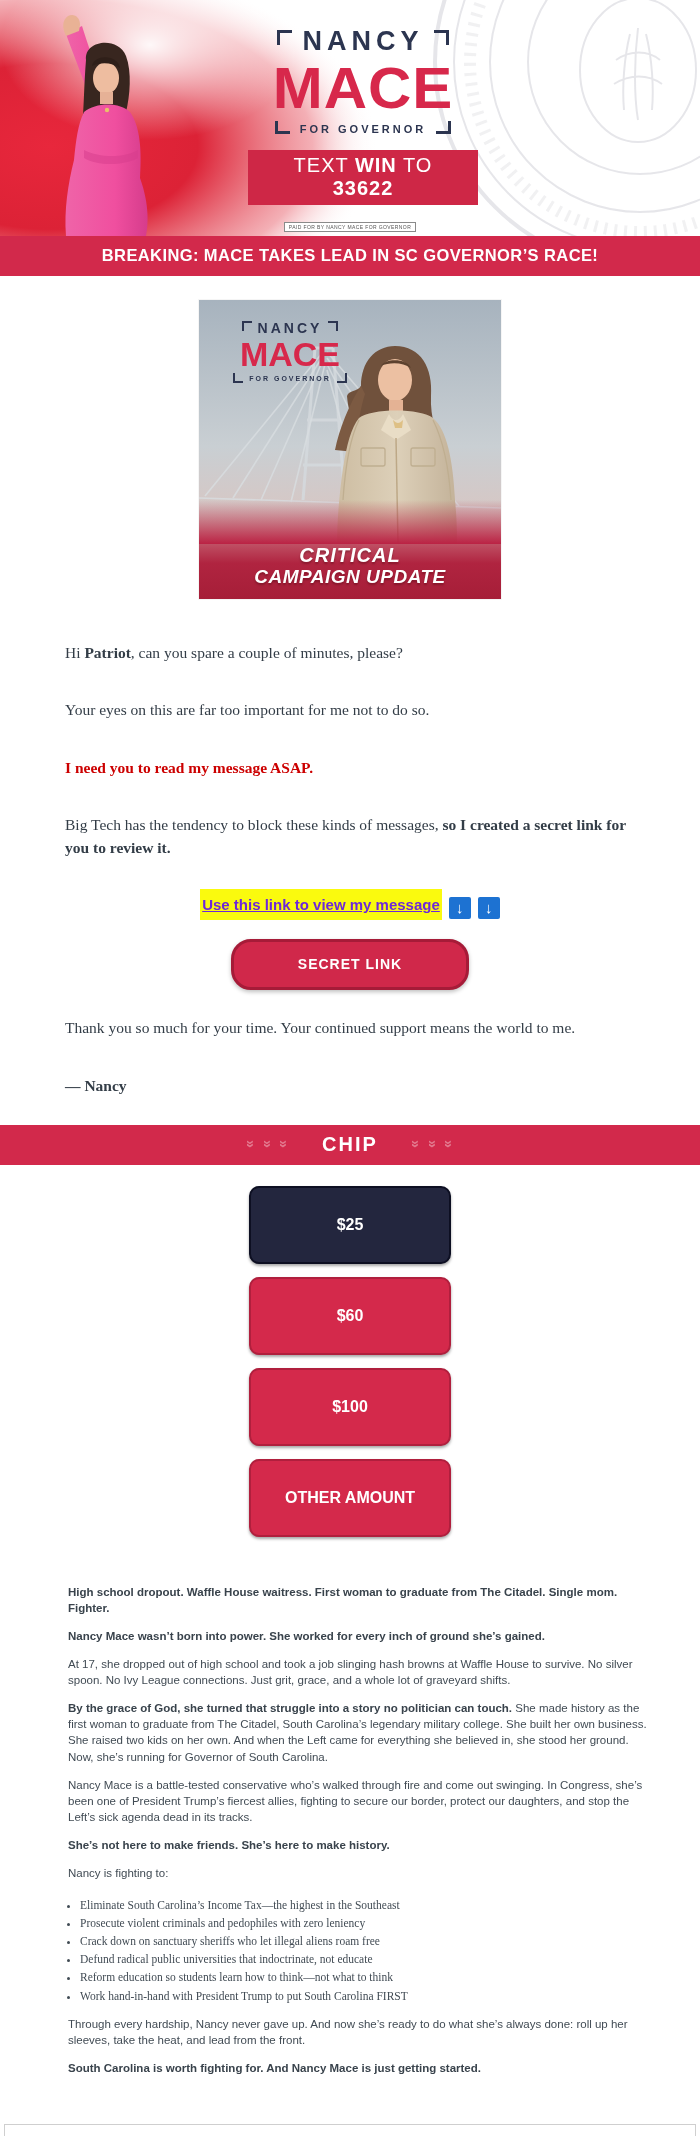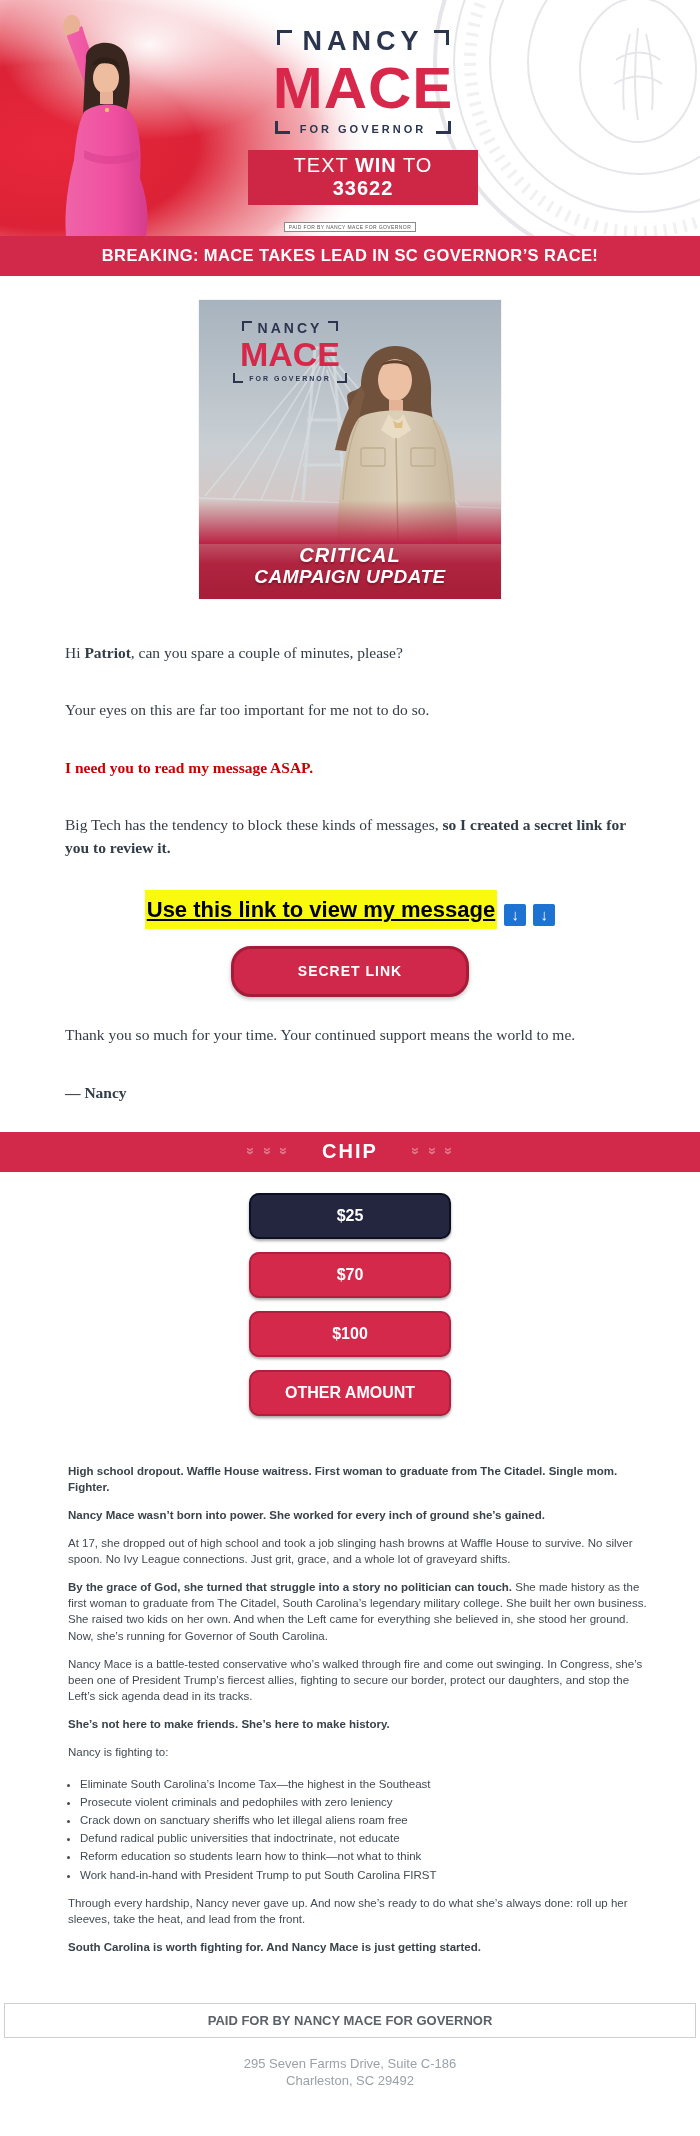--- a/index.html
+++ b/index.html
@@ -41,43 +41,43 @@
   .ccnr.br{border-bottom:2px solid #2c3550;border-right:2px solid #2c3550;}
   .card-band{height:54px;background:linear-gradient(180deg,#bf5064 0%,#b02440 35%,#a61e38 100%);text-align:center;color:#fff;font-style:italic;font-weight:900;padding-top:1px;}
   .band-l1{font-size:20px;letter-spacing:1px;line-height:1.05;text-shadow:0 2px 2px rgba(60,0,10,.35);}
   .band-l2{font-size:19px;letter-spacing:.5px;text-shadow:0 2px 2px rgba(60,0,10,.35);}
 
   
   .message{padding:42px 52px 0;color:#333d47;font-size:15.5px;line-height:1.5;}
   .message p{margin:0 13px 34px;font-family:Liberation Serif, serif;}
   .red-bold{color:#cc0000;font-weight:bold;}
   .link-row{text-align:center;margin:6px 0 20px;}
-  .hl-link{background:#fafa0e;color:#000000;font-weight:bold;font-size:22px;text-decoration:underline;padding:7px 2px;}
+  .hl-link{background:#fafa0e;color:#6d28d9;font-weight:bold;font-size:15px;text-decoration:underline;padding:7px 2px;}
   .arrow-box{display:inline-block;width:22px;height:22px;background:#1d72d2;color:#fff;font-weight:900;font-size:15px;line-height:22px;text-align:center;border-radius:2px;margin-left:7px;vertical-align:-3px;}
   .btn-row{text-align:center;margin:0 0 26px;}
   .secret-btn{display:inline-block;width:232px;background:#d0284a;border:3px solid #a61b38;border-radius:20px;color:#fff;font-weight:bold;font-size:14px;letter-spacing:1px;padding:12px 0;text-decoration:none;box-shadow:0 2px 4px rgba(0,0,0,.25);}
   .sig{font-weight:bold;margin-bottom:28px !important;}
 
   
   .chip{background:#d2294b;color:#fff;text-align:center;padding:8px 0 9px;display:flex;align-items:center;justify-content:center;}
   .chip-label{font-weight:800;font-size:20px;letter-spacing:2px;margin:0 34px;}
   .chevs{display:flex;gap:9px;}
   .chev{display:inline-block;transform:rotate(90deg);color:rgba(255,255,255,.38);font-weight:bold;font-size:14px;}
 
   
   .donate{padding:21px 0 24px;text-align:center;}
-  .donate a{display:block;width:198px;margin:0 auto 13px;padding:12px 0;border-radius:10px;color:#fff;font-weight:bold;font-size:16px;text-decoration:none;box-shadow:0 2px 3px rgba(0,0,0,.35);}
+  .donate a{display:block;width:198px;margin:0 auto 13px;padding:28px 0;border-radius:10px;color:#fff;font-weight:bold;font-size:16px;text-decoration:none;box-shadow:0 2px 3px rgba(0,0,0,.35);}
   .amt-navy{background:#23263e;border:2px solid #0d0f22;}
   .amt-red{background:#d4294b;border:2px solid #b01f3d;}
 
   
   .bio{padding:10px 52px 22px;color:#414b54;font-size:11.5px;line-height:1.4;}
   .bio p{margin:0 0 12px;padding-left:16px;}
   .bio .b{font-weight:bold;color:#39434c;}
-  .bio ul{margin:16px 0 12px;padding-left:28px;}
+  .bio ul{margin:16px 0 12px;padding-left:28px;font-family:Liberation Serif, serif;}
   .bio li{margin:0 0 2px;}
 
   
   .paidbox{margin:14px 4px 0;border:1px solid #cfcfcf;text-align:center;color:#5b6168;font-weight:bold;font-size:13px;padding:9px 0;}
   .address{margin-top:17px;text-align:center;color:#9aa2a9;font-size:13px;line-height:1.35;}
 </style>
 </head>
 <body>
 
 <div class="email">
@@ -247,21 +247,21 @@
     <span class="chip-label">CHIP</span>
     <span class="chevs">
         <span class="chev">»</span>
         <span class="chev">»</span>
         <span class="chev">»</span>
       </span>
   </div>
 
   <div class="donate">
     <a class="amt-navy" href="#">$25</a>
-    <a class="amt-red" href="#">$70</a>
+    <a class="amt-red" href="#">$60</a>
     <a class="amt-red" href="#">$100</a>
     <a class="amt-red" href="#">OTHER AMOUNT</a>
   </div>
 
   <section class="bio">
     <p class="b">High school dropout. Waffle House waitress. First woman to graduate from The Citadel. Single mom. Fighter.</p>
     <p class="b">Nancy Mace wasn’t born into power. She worked for every inch of ground she’s gained.</p>
     <p>At 17, she dropped out of high school and took a job slinging hash browns at Waffle House to survive. No silver spoon. No Ivy League connections. Just grit, grace, and a whole lot of graveyard shifts.</p>
     <p><span class="b">By the grace of God, she turned that struggle into a story no politician can touch.</span><span> She made history as the first woman to graduate from The Citadel, South Carolina’s legendary military college. She built her own business. She raised two kids on her own. And when the Left came for everything she believed in, she stood her ground.</span><br><span>Now, she’s running for Governor of South Carolina.</span></p>
     <p>Nancy Mace is a battle-tested conservative who’s walked through fire and come out swinging. In Congress, she’s been one of President Trump’s fiercest allies, fighting to secure our border, protect our daughters, and stop the Left’s sick agenda dead in its tracks.</p>

